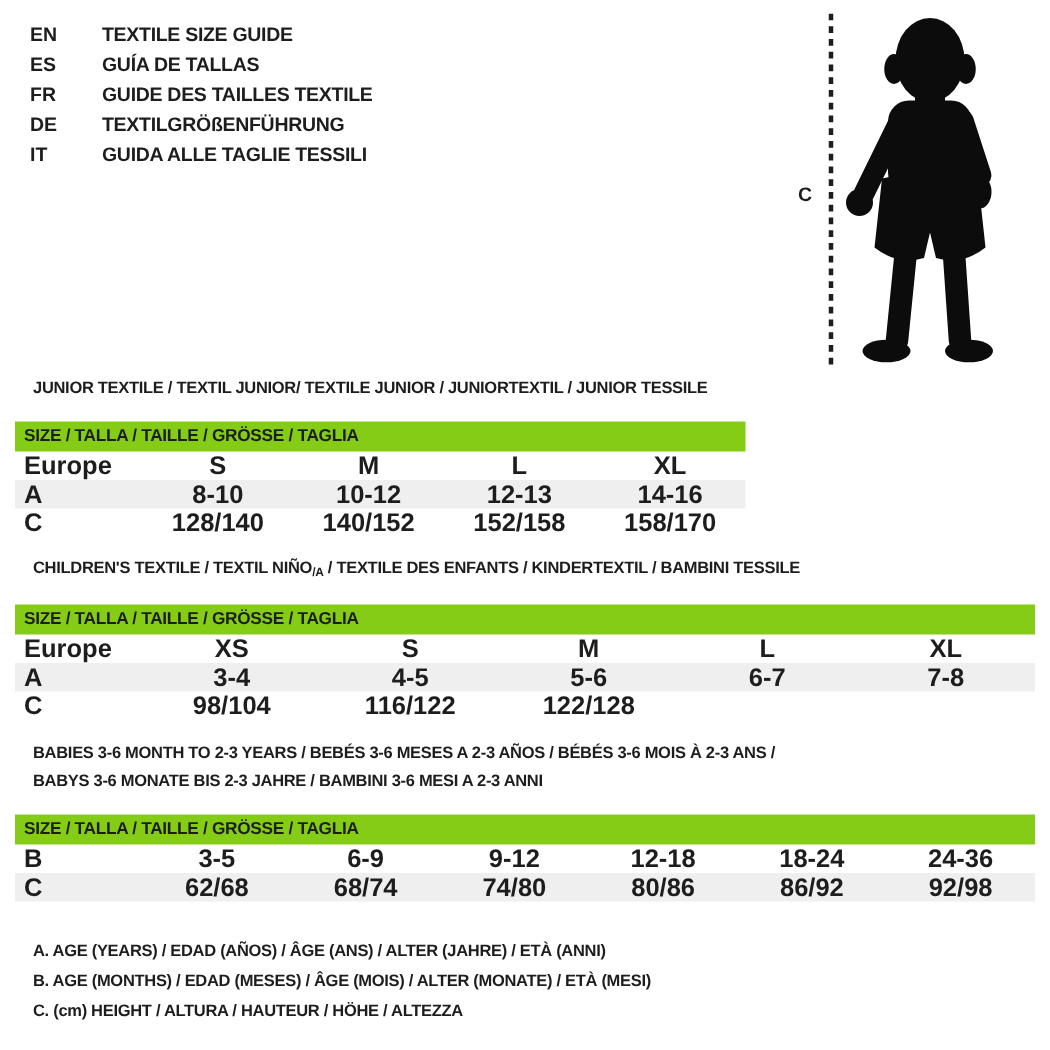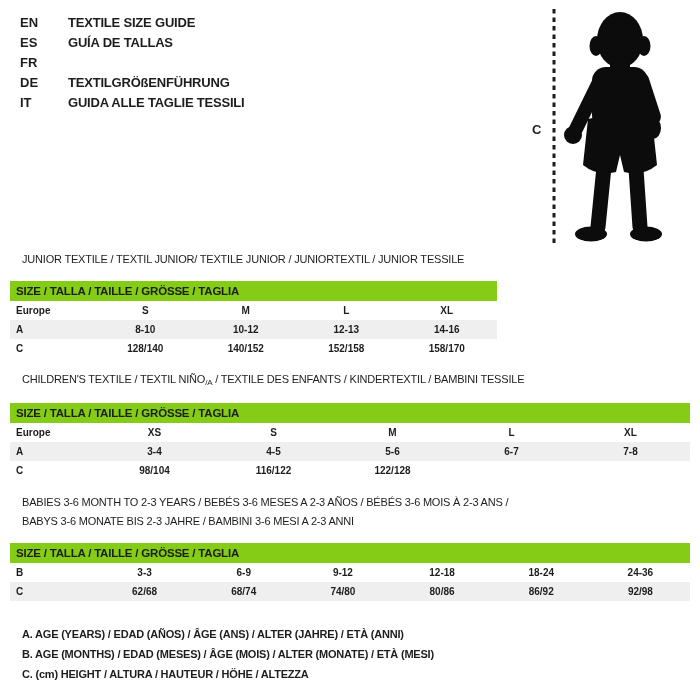--- a/index.html
+++ b/index.html
@@ -18,34 +18,34 @@
   .lang-code{width:48px;font-size:13px;font-weight:bold;}
   .lang-label{font-size:13px;font-weight:bold;letter-spacing:-0.2px;white-space:nowrap;}
 
   
   .c-label{left:532px;top:122px;font-size:13px;font-weight:bold;}
   .dash-line{left:552px;top:9px;}
   .baby-svg{left:558px;top:9px;}
 
   
   .heading{
-    left:22px;font-size:11px;font-weight:normal;letter-spacing:-0.2px;
+    left:22px;font-size:11px;font-weight:bold;letter-spacing:-0.2px;
     white-space:nowrap;line-height:14px;
   }
   .heading .sub{font-size:8px;vertical-align:-2px;}
   .heading-2line{line-height:19px;}
 
   
   .size-table{left:10px;}
   .t-head{
     height:20px;line-height:20px;background:#84cc16;
     font-size:11.5px;font-weight:bold;padding-left:6px;letter-spacing:-0.2px;
     box-sizing:border-box;
   }
-  .t-row{display:grid;height:19px;line-height:19px;font-size:10px;font-weight:bold;}
+  .t-row{display:grid;height:19px;line-height:19px;font-size:17px;font-weight:bold;}
   .t1 .t-row{grid-template-columns:85px repeat(4,1fr);}
   .t2 .t-row{grid-template-columns:85px repeat(5,1fr);}
   .t3 .t-row{grid-template-columns:85px repeat(6,1fr);}
   .row-label{text-align:left;padding-left:6px;}
   .cell{text-align:center;}
   .stripe{background:#efefef;}
 
   
   .notes{left:22px;top:624px;}
   .note-line{height:20px;line-height:20px;font-size:11px;font-weight:bold;letter-spacing:-0.2px;white-space:nowrap;}
@@ -57,20 +57,21 @@
   <div class="lang-row">
     <span class="lang-code">EN</span>
     <span class="lang-label">TEXTILE SIZE GUIDE</span>
   </div>
   <div class="lang-row">
     <span class="lang-code">ES</span>
     <span class="lang-label">GUÍA DE TALLAS</span>
   </div>
   <div class="lang-row">
     <span class="lang-code">FR</span>
+    <span class="lang-label">GUIDE DES TAILLES TEXTILE</span>
   </div>
   <div class="lang-row">
     <span class="lang-code">DE</span>
     <span class="lang-label">TEXTILGRÖßENFÜHRUNG</span>
   </div>
   <div class="lang-row">
     <span class="lang-code">IT</span>
     <span class="lang-label">GUIDA ALLE TAGLIE TESSILI</span>
   </div>
 </div>
@@ -168,21 +169,21 @@
 
 <div class="abs heading heading-2line" style="top:493px">
   <div>BABIES 3-6 MONTH TO 2-3 YEARS / BEBÉS 3-6 MESES A 2-3 AÑOS / BÉBÉS 3-6 MOIS À 2-3 ANS /</div>
   <div>BABYS 3-6 MONATE BIS 2-3 JAHRE / BAMBINI 3-6 MESI A 2-3 ANNI</div>
 </div>
 
 <div class="abs size-table t3" style="top:543px;width:680px">
   <div class="t-head">SIZE / TALLA / TAILLE / GRÖSSE / TAGLIA</div>
   <div class="t-row">
     <div class="row-label">B</div>
-    <div class="cell">3-3</div>
+    <div class="cell">3-5</div>
     <div class="cell">6-9</div>
     <div class="cell">9-12</div>
     <div class="cell">12-18</div>
     <div class="cell">18-24</div>
     <div class="cell">24-36</div>
   </div>
   <div class="t-row stripe">
     <div class="row-label">C</div>
     <div class="cell">62/68</div>
     <div class="cell">68/74</div>

